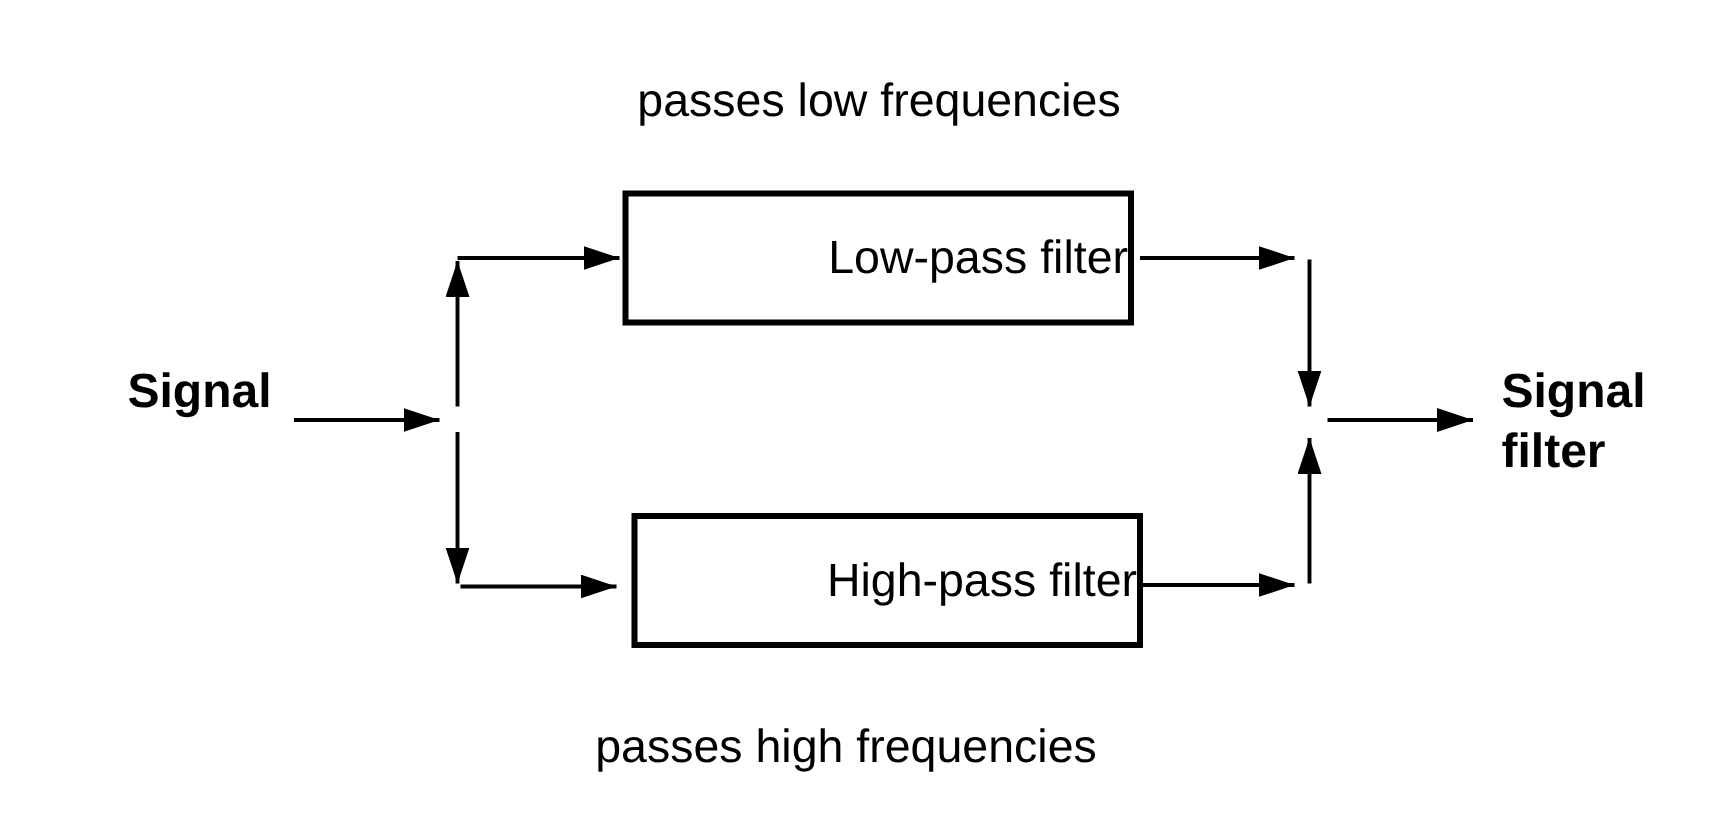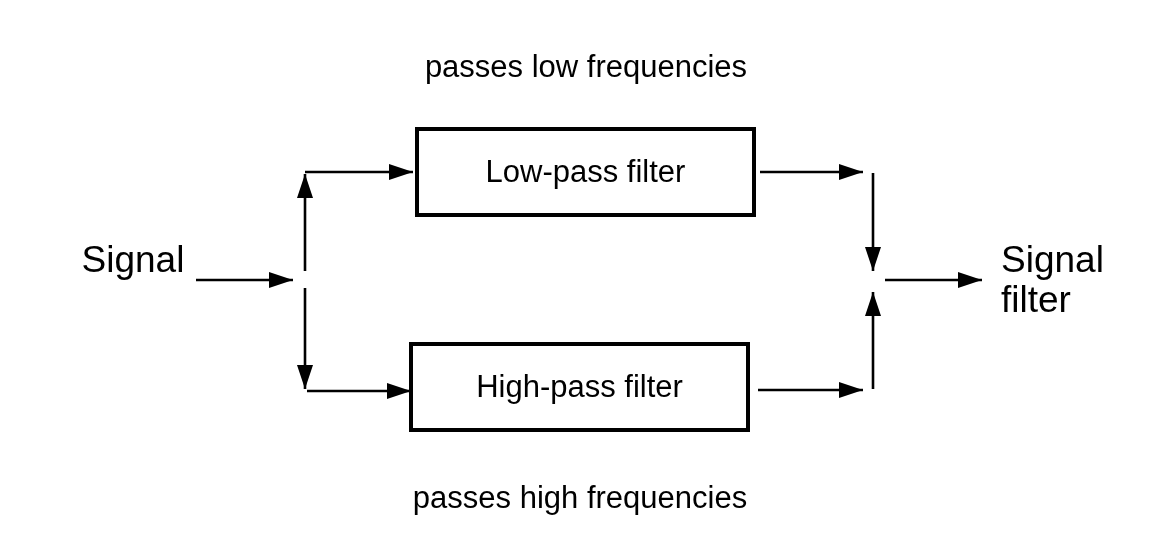--- a/index.html
+++ b/index.html
@@ -22,40 +22,41 @@
     left: 0;
     top: 0;
   }
   .filter-box {
     position: absolute;
     box-sizing: border-box;
     border: 4px solid #000000;
     background: #ffffff;
     display: flex;
     align-items: center;
-    justify-content: center;
+    justify-content: flex-end;
     font-size: 31px;
     white-space: nowrap;
   }
   #lowpass-box  { left: 399px; top: 127px; width: 341px; height: 90px; }
-  #highpass-box { left: 393px; top: 342px; width: 341px; height: 90px; }
+  #highpass-box { left: 405px; top: 342px; width: 341px; height: 90px; }
   .caption {
     position: absolute;
     font-size: 31px;
     line-height: 40px;
     white-space: nowrap;
     transform: translateX(-50%);
   }
   #top-caption    { left: 570px; top: 47px; }
-  #bottom-caption { left: 564px; top: 478px; }
+  #bottom-caption { left: 548px; top: 478px; }
   .port-label {
     position: absolute;
-    font-size: 37px;
+    font-size: 32px;
     line-height: 40px;
     white-space: nowrap;
+    font-weight: bold;
   }
   #input-label {
     left: 117px;
     top: 240px;
     transform: translateX(-50%);
     text-align: center;
   }
   #output-label {
     left: 985px;
     top: 240px;

